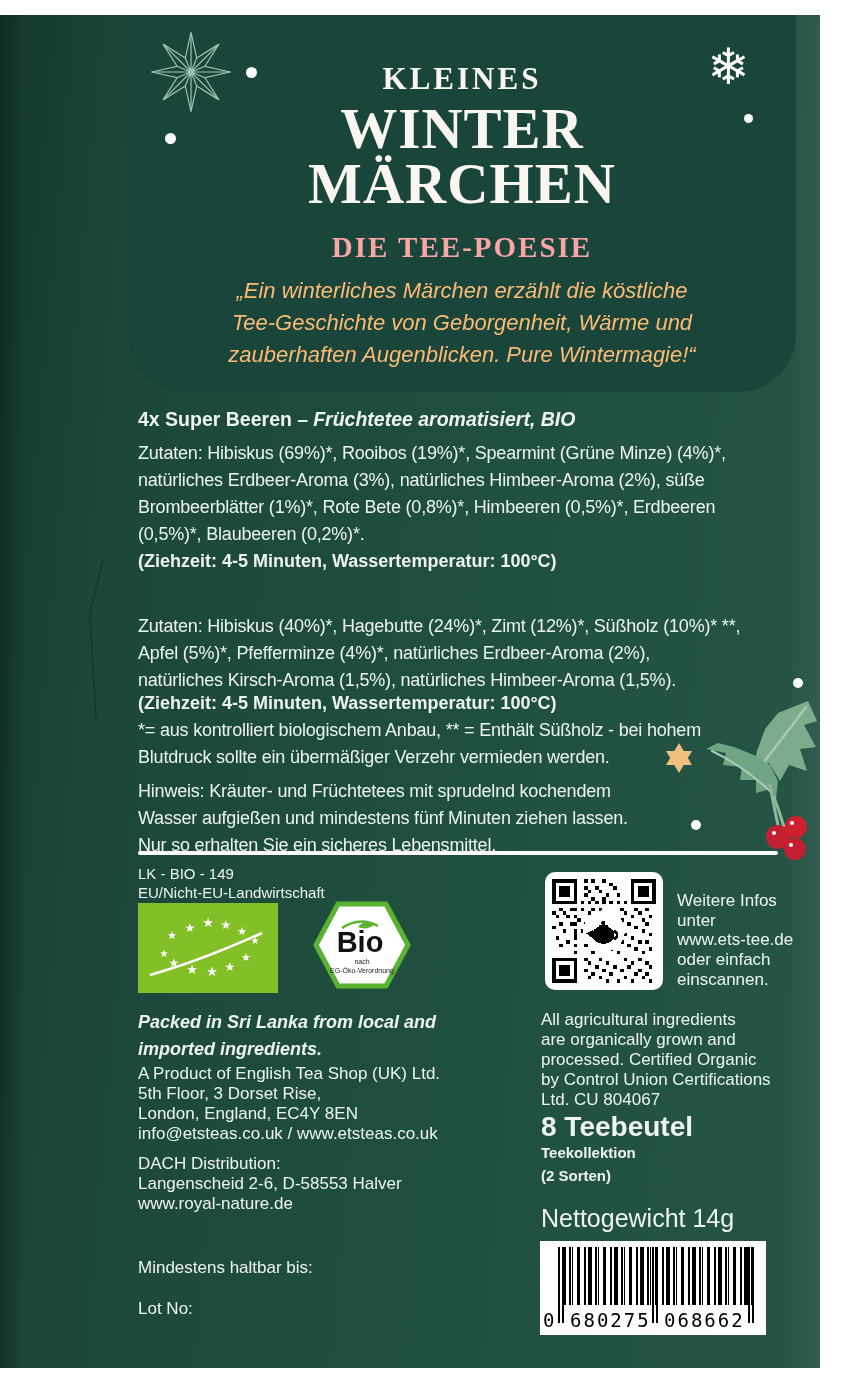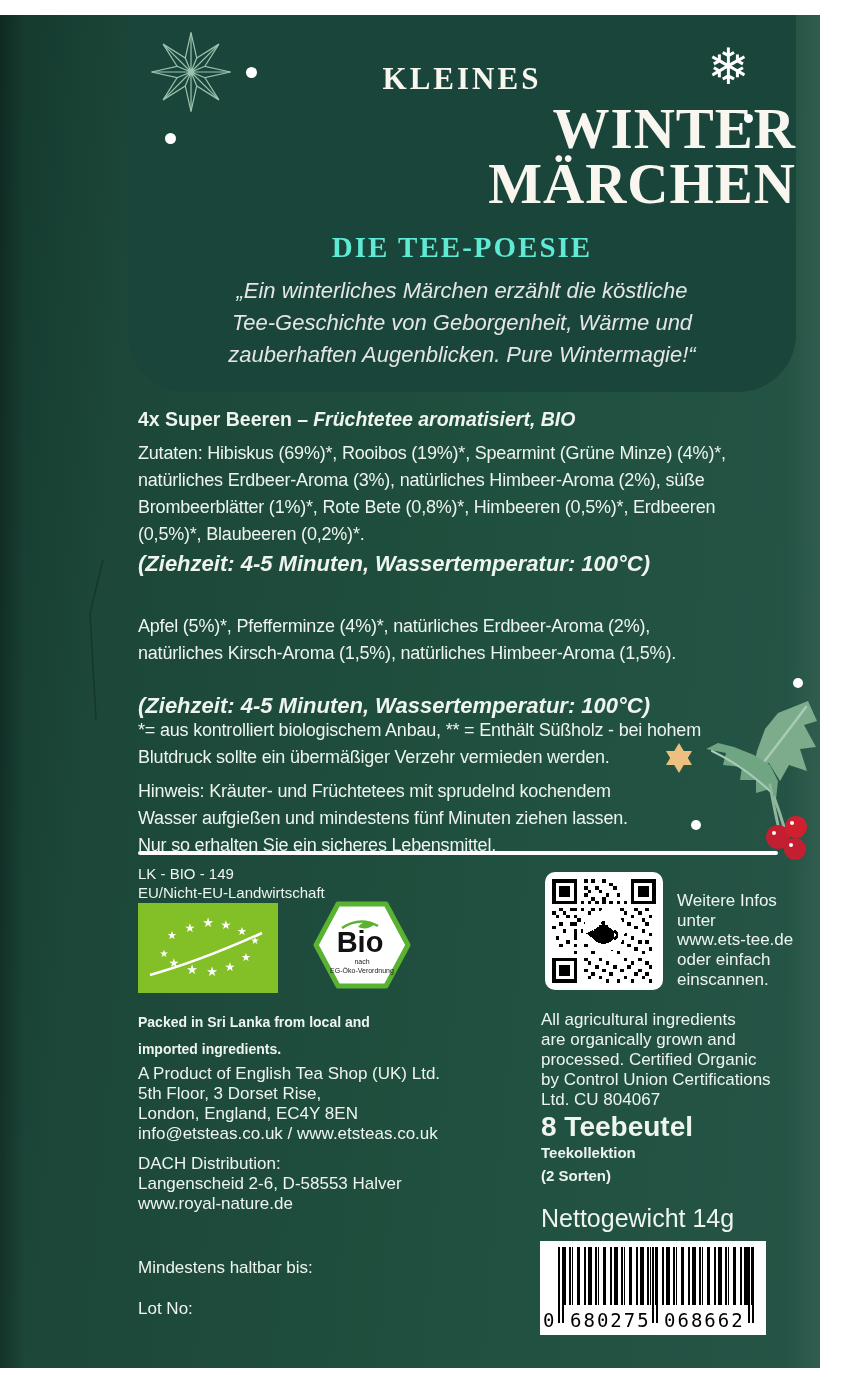--- a/index.html
+++ b/index.html
@@ -9,38 +9,38 @@
   .label{position:absolute;left:0;top:15px;width:820px;height:1353px;
          background:linear-gradient(95deg,#14382d 0%,#1c4739 16%,#20503f 60%,#265547 100%);
          color:#eef4ee;overflow:hidden;}
   .label::before{content:"";position:absolute;inset:0;pointer-events:none;
          background:linear-gradient(90deg,rgba(0,0,0,.25) 0,rgba(0,0,0,0) 3%,rgba(0,0,0,0) 96%,rgba(255,255,255,.05) 100%);}
   .panel{position:absolute;left:128px;top:0;width:668px;height:377px;
          background:#19453b;border-radius:0 0 58px 58px;}
   .kicker{position:absolute;top:46px;left:0;width:100%;text-align:center;
          font-family:"Liberation Serif",serif;font-weight:700;font-size:31px;
          letter-spacing:3px;color:#f8f6ef;}
-  .title{position:absolute;top:86px;left:0;width:100%;text-align:right;
+  .title{position:absolute;top:86px;left:0;width:100%;text-align:center;
          font-family:"Liberation Serif",serif;font-weight:700;font-size:57px;
          line-height:55px;letter-spacing:1px;color:#f8f6ef;}
   .brand{position:absolute;top:216px;left:0;width:100%;text-align:center;
          font-family:"Liberation Serif",serif;font-weight:700;font-size:29px;
-         letter-spacing:2px;color:#5eead4;}
+         letter-spacing:2px;color:#fca5a5;}
   .quote{position:absolute;top:260px;left:0;width:100%;text-align:center;
-         font-style:italic;font-size:22px;line-height:32px;color:#e5e5e5;}
+         font-style:italic;font-size:22px;line-height:32px;color:#fdba74;}
   .blk{position:absolute;left:138px;}
   .lines div,.ln{white-space:nowrap;}
   .body-lines{font-size:18px;line-height:27px;letter-spacing:-0.2px;}
   .sec-head{font-size:19.5px;font-weight:700;white-space:nowrap;}
   .sec-head .var{font-style:italic;margin-left:5px;}
-  .brew{font-size:22px;font-style:italic;font-weight:700;white-space:nowrap;}
+  .brew{font-size:18px;font-weight:700;white-space:nowrap;}
   .divider{position:absolute;left:138px;top:836px;width:640px;height:4px;
          background:#fdfdfd;border-radius:2px;}
   .eco{font-size:15px;line-height:19px;font-weight:500;}
-  .packed{font-size:14px;line-height:27px;font-weight:700;}
+  .packed{font-size:18px;line-height:27px;font-weight:700;font-style:italic;}
   .small-lines{font-size:17px;line-height:20px;}
   .rcol{position:absolute;left:541px;}
   .qr-box{position:absolute;left:545px;top:857px;width:118px;height:118px;
          background:#fff;border-radius:10px;}
   .qr-box svg{position:absolute;left:7px;top:7px;}
   .qr-info{position:absolute;left:677px;top:876px;font-size:17px;line-height:19.7px;}
   .pack-count{font-size:28px;font-weight:700;}
   .pack-type{font-size:15px;font-weight:700;}
   .net{font-size:25px;font-weight:400;}
   .barcode-box{position:absolute;left:540px;top:1226px;width:226px;height:94px;background:#fff;}
@@ -121,20 +121,21 @@
   </div>
   <div class="blk body-lines lines" style="top:425px;">
         <div class="ln">Zutaten: Hibiskus (69%)*, Rooibos (19%)*, Spearmint (Grüne Minze) (4%)*,</div>
         <div class="ln">natürliches Erdbeer-Aroma (3%), natürliches Himbeer-Aroma (2%), süße</div>
         <div class="ln">Brombeerblätter (1%)*, Rote Bete (0,8%)*, Himbeeren (0,5%)*, Erdbeeren</div>
         <div class="ln">(0,5%)*, Blaubeeren (0,2%)*.</div>
       </div>
   <div class="blk brew" style="top:536px;">(Ziehzeit: 4-5 Minuten, Wassertemperatur: 100°C)</div>
 
   <div class="blk body-lines lines" style="top:598px;">
+        <div class="ln">Zutaten: Hibiskus (40%)*, Hagebutte (24%)*, Zimt (12%)*, Süßholz (10%)* **,</div>
         <div class="ln">Apfel (5%)*, Pfefferminze (4%)*, natürliches Erdbeer-Aroma (2%),</div>
         <div class="ln">natürliches Kirsch-Aroma (1,5%), natürliches Himbeer-Aroma (1,5%).</div>
       </div>
   <div class="blk brew" style="top:678px;">(Ziehzeit: 4-5 Minuten, Wassertemperatur: 100°C)</div>
 
   <div class="blk body-lines lines" style="top:702px;">
         <div class="ln">*= aus kontrolliert biologischem Anbau, ** = Enthält Süßholz - bei hohem</div>
         <div class="ln">Blutdruck sollte ein übermäßiger Verzehr vermieden werden.</div>
       </div>
   <div class="blk body-lines lines" style="top:763px;">

